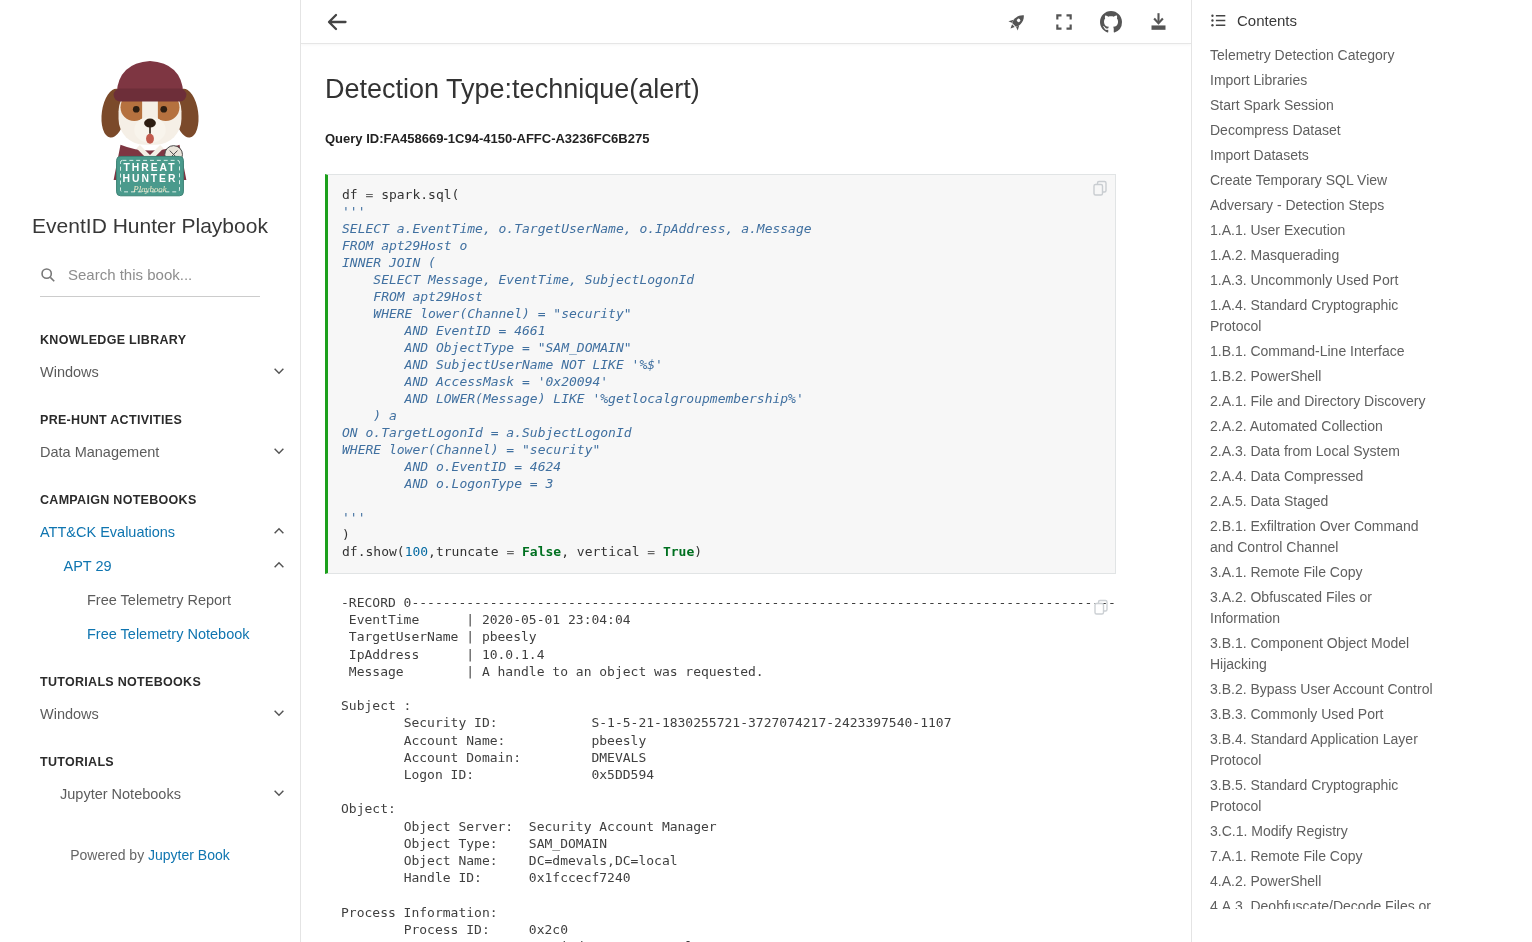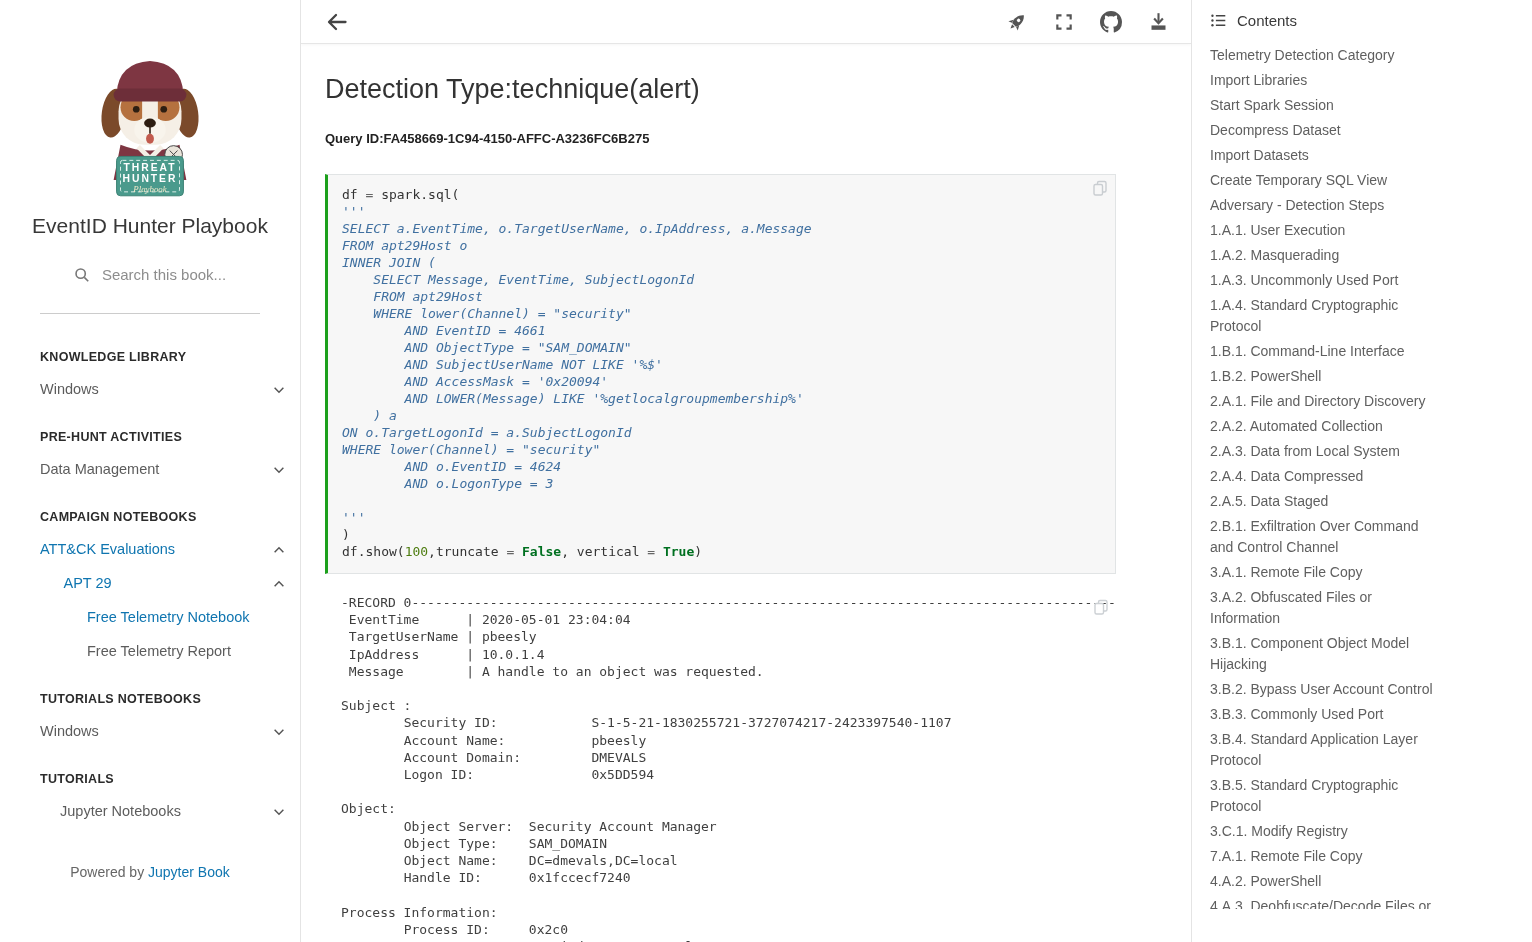--- a/index.html
+++ b/index.html
@@ -4,27 +4,27 @@
 <style>
   * { box-sizing: border-box; margin: 0; padding: 0; }
   html,body { width:1532px; height:942px; overflow:hidden; background:#fff;
     font-family:"Liberation Sans", sans-serif; color:#333; }
   .app { display:flex; width:1532px; height:942px; }
 
   
   .sidebar { width:301px; flex:0 0 301px; border-right:1px solid #e4e4e4; height:942px; overflow:hidden; }
   .logo-wrap { margin:50px auto 0; width:118px; }
   .book-title { text-align:center; font-size:21px; color:#383838; margin-top:12px; font-weight:400; }
-  .search-row { margin:28px 40px 0 40px; padding-bottom:30px; border-bottom:1px solid #ccc;
-    display:flex; align-items:center; gap:12px; color:#8d8d8d; font-size:15px; cursor:text;justify-content:center; }
+  .search-row { margin:28px 40px 0 40px; padding-bottom:13px; border-bottom:1px solid #ccc;
+    display:flex; align-items:center; gap:12px; color:#8d8d8d; font-size:15px; cursor:text; }
   .search-row svg { flex:0 0 auto; }
   .nav { margin-top:12px; }
   .nav-header { font-size:12.5px; font-weight:700; color:#2b2b2b; letter-spacing:.3px;
     padding:24px 14px 8px 40px; }
-  .nav-item { display:flex; align-items:flex-end; justify-content:space-between;
+  .nav-item { display:flex; align-items:flex-start; justify-content:space-between;
     padding:9px 14px 9px 40px; font-size:14.5px; color:#5c5c5c; cursor:pointer; }
   .nav-item.active { color:#0f75b0; }
   .nav-item .chev { color:#555; display:inline-flex; margin-left:6px; }
   .sidebar-footer { margin-top:36px; text-align:center; font-size:14px; color:#666; }
   .sidebar-footer a { color:#0f75b0; text-decoration:none; cursor:pointer; }
 
   
   .main { width:891px; flex:0 0 891px; border-right:1px solid #e4e4e4; height:942px; overflow:hidden; }
   .topbar { height:44px; background:#fff; border-bottom:1px solid #e6e6e6;
     box-shadow:0 1px 3px rgba(0,0,0,.04); display:flex; align-items:center;
@@ -37,21 +37,21 @@
 
   .cell-input { position:relative; margin-top:28px; background:#f7f7f7;
     border:1px solid #e1e4e5; border-left:3px solid #1ca01c; }
   pre { font-family:"DejaVu Sans Mono", monospace; font-size:13px; line-height:17px;
     white-space:pre; overflow:hidden; tab-size:8; -moz-tab-size:8; }
   pre.code { padding:11px 14px 13px 14px; color:#333; }
   .s-py  { color:#333; }
   .s-op  { color:#666; }
   .s-str { color:#4070a0; font-style:italic; }
   .s-kw  { color:#007020; font-weight:700; }
-  .s-num { color:#4d7c0f; }
+  .s-num { color:#0369a1; }
 
   .cell-output { position:relative; margin:20px 0 0 16px; }
   pre.output { color:#3f3f3f; line-height:17.2px; width:776px; }
   .copy-btn { position:absolute; top:4px; right:6px; cursor:pointer; }
 
   
   .toc { flex:1; height:909px; overflow:hidden; padding:10px 20px 0 18px; }
   .toc-header { display:flex; align-items:center; gap:10px; font-size:15px; color:#3a3a3a; padding-top:2px; }
   .toc-list { list-style:none; margin-top:14px; width:228px; }
   .toc-list li { font-size:14px; line-height:21px; color:#5f5f5f; padding:2px 0; cursor:pointer; }
@@ -128,25 +128,25 @@
           </span>
         </div>
         <div class="nav-item active" style="padding-left: 63.5px;">
           <span>APT 29</span>
           <span class="chev">
             <svg width="14" height="14" viewBox="0 0 16 16">
               <polyline points="3,10.5 8,5.5 13,10.5" fill="none" stroke="currentColor" stroke-width="1.7"></polyline>
             </svg>
           </span>
         </div>
+        <div class="nav-item" style="padding-left: 87px;">
+          <span>Free Telemetry Report</span>
+        </div>
         <div class="nav-item active" style="padding-left: 87px;">
           <span>Free Telemetry Notebook</span>
-        </div>
-        <div class="nav-item" style="padding-left: 87px;">
-          <span>Free Telemetry Report</span>
         </div>
         <div class="nav-header">TUTORIALS NOTEBOOKS</div>
         <div class="nav-item" style="padding-left: 40px;">
           <span>Windows</span>
           <span class="chev">
             <svg width="14" height="14" viewBox="0 0 16 16">
               <polyline points="3,5.5 8,10.5 13,5.5" fill="none" stroke="currentColor" stroke-width="1.7"></polyline>
             </svg>
           </span>
         </div>

